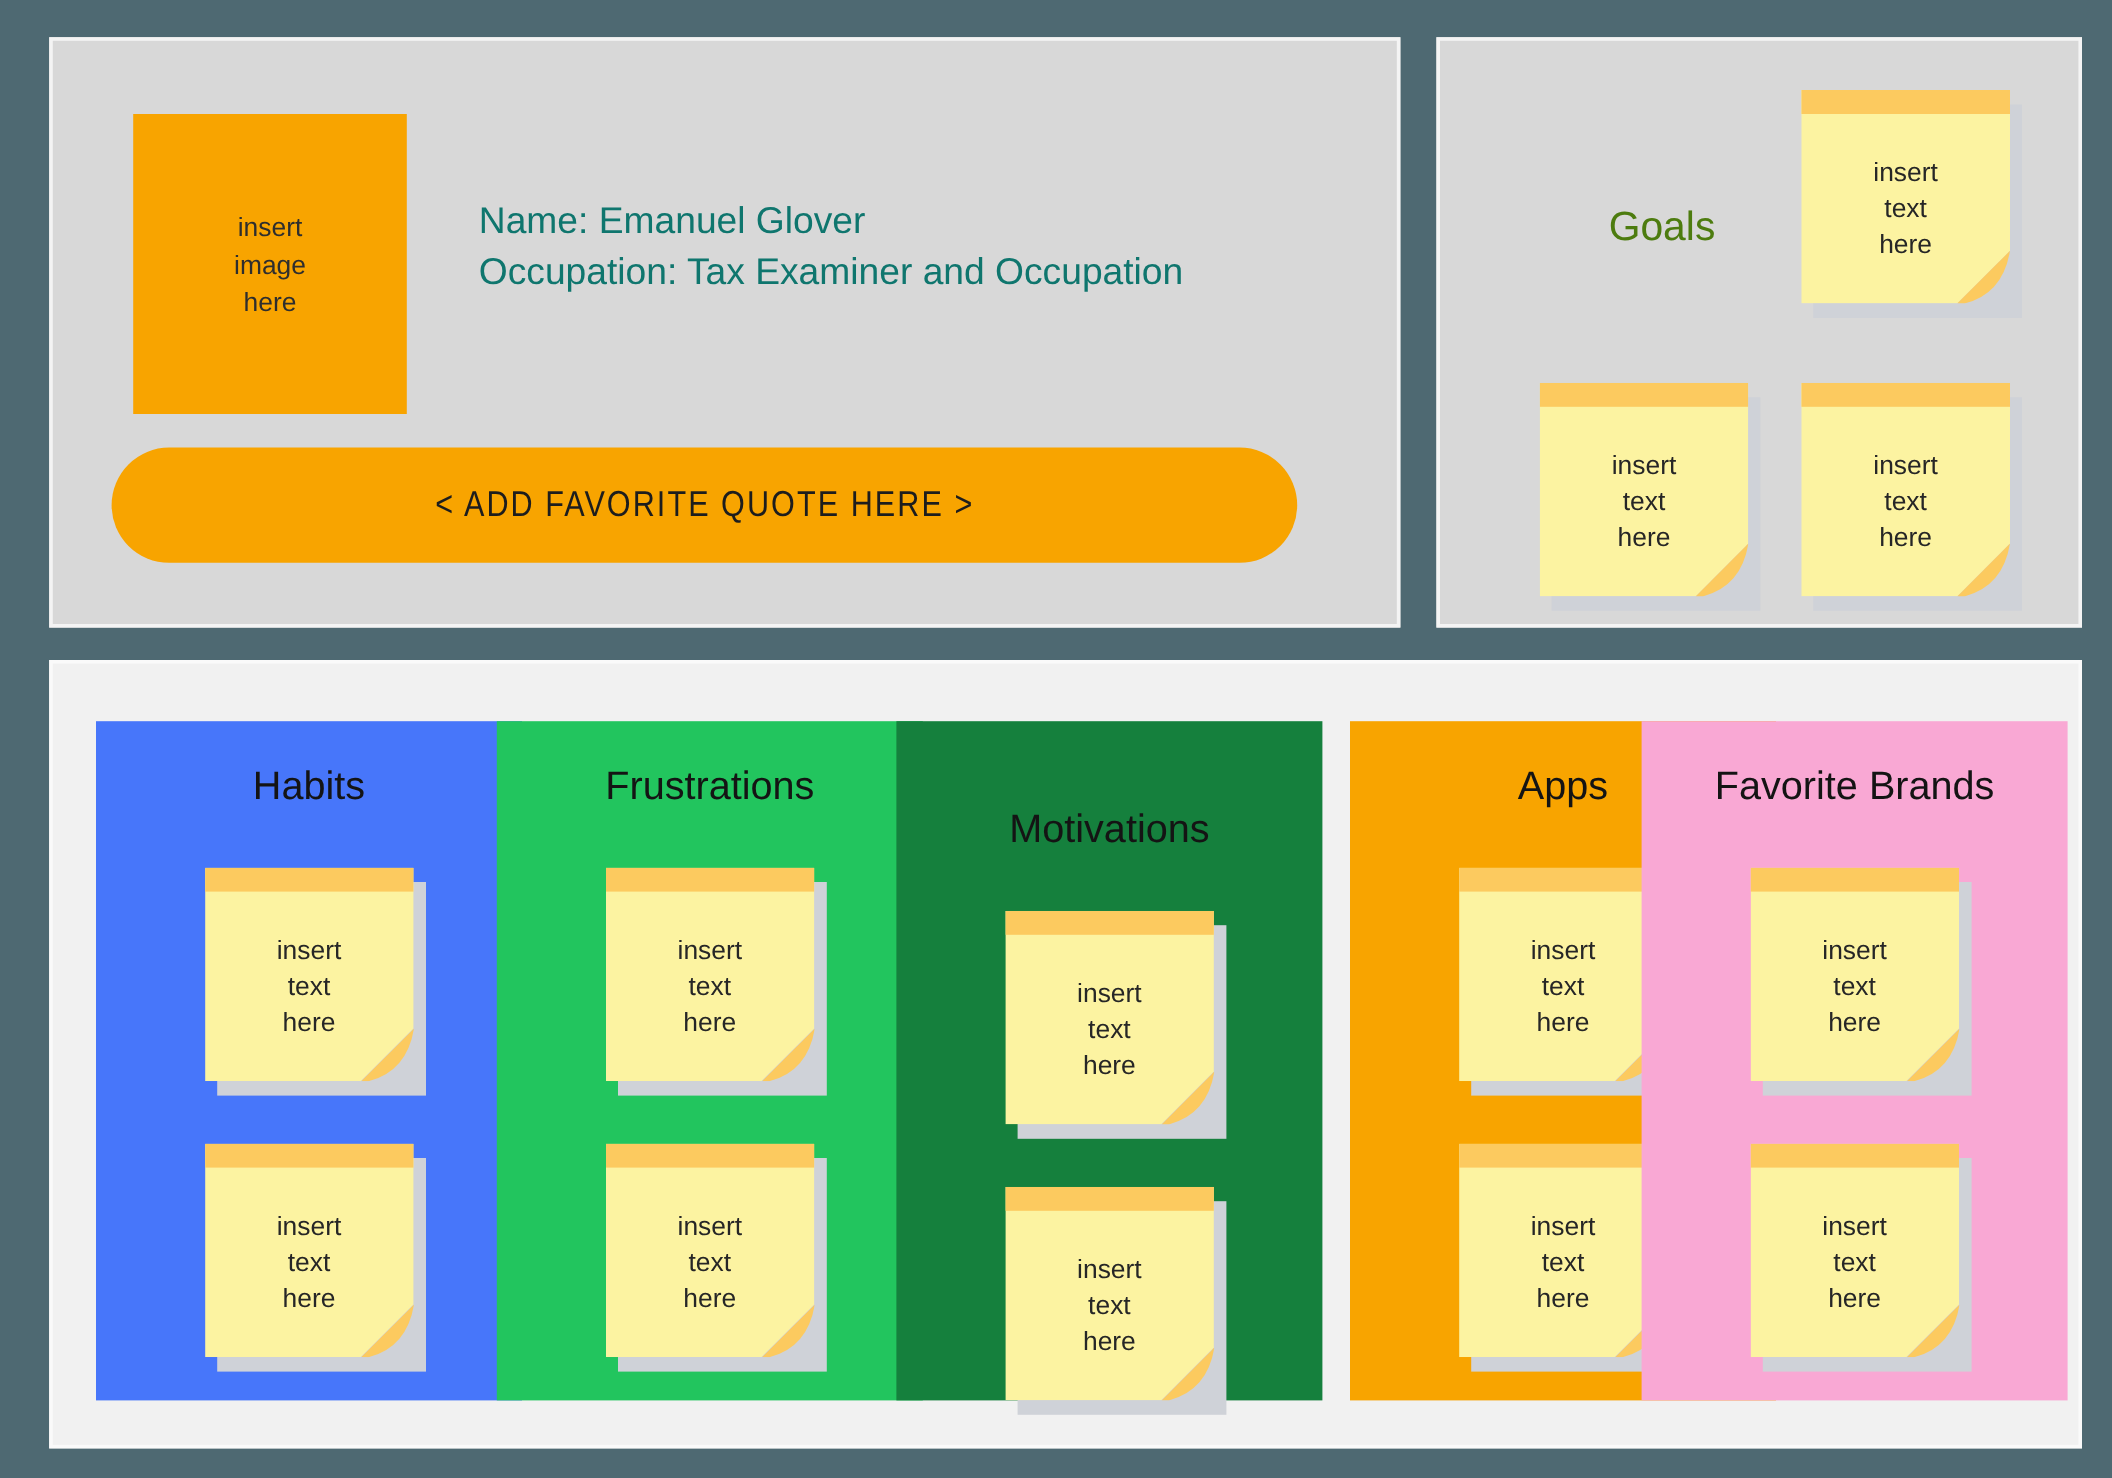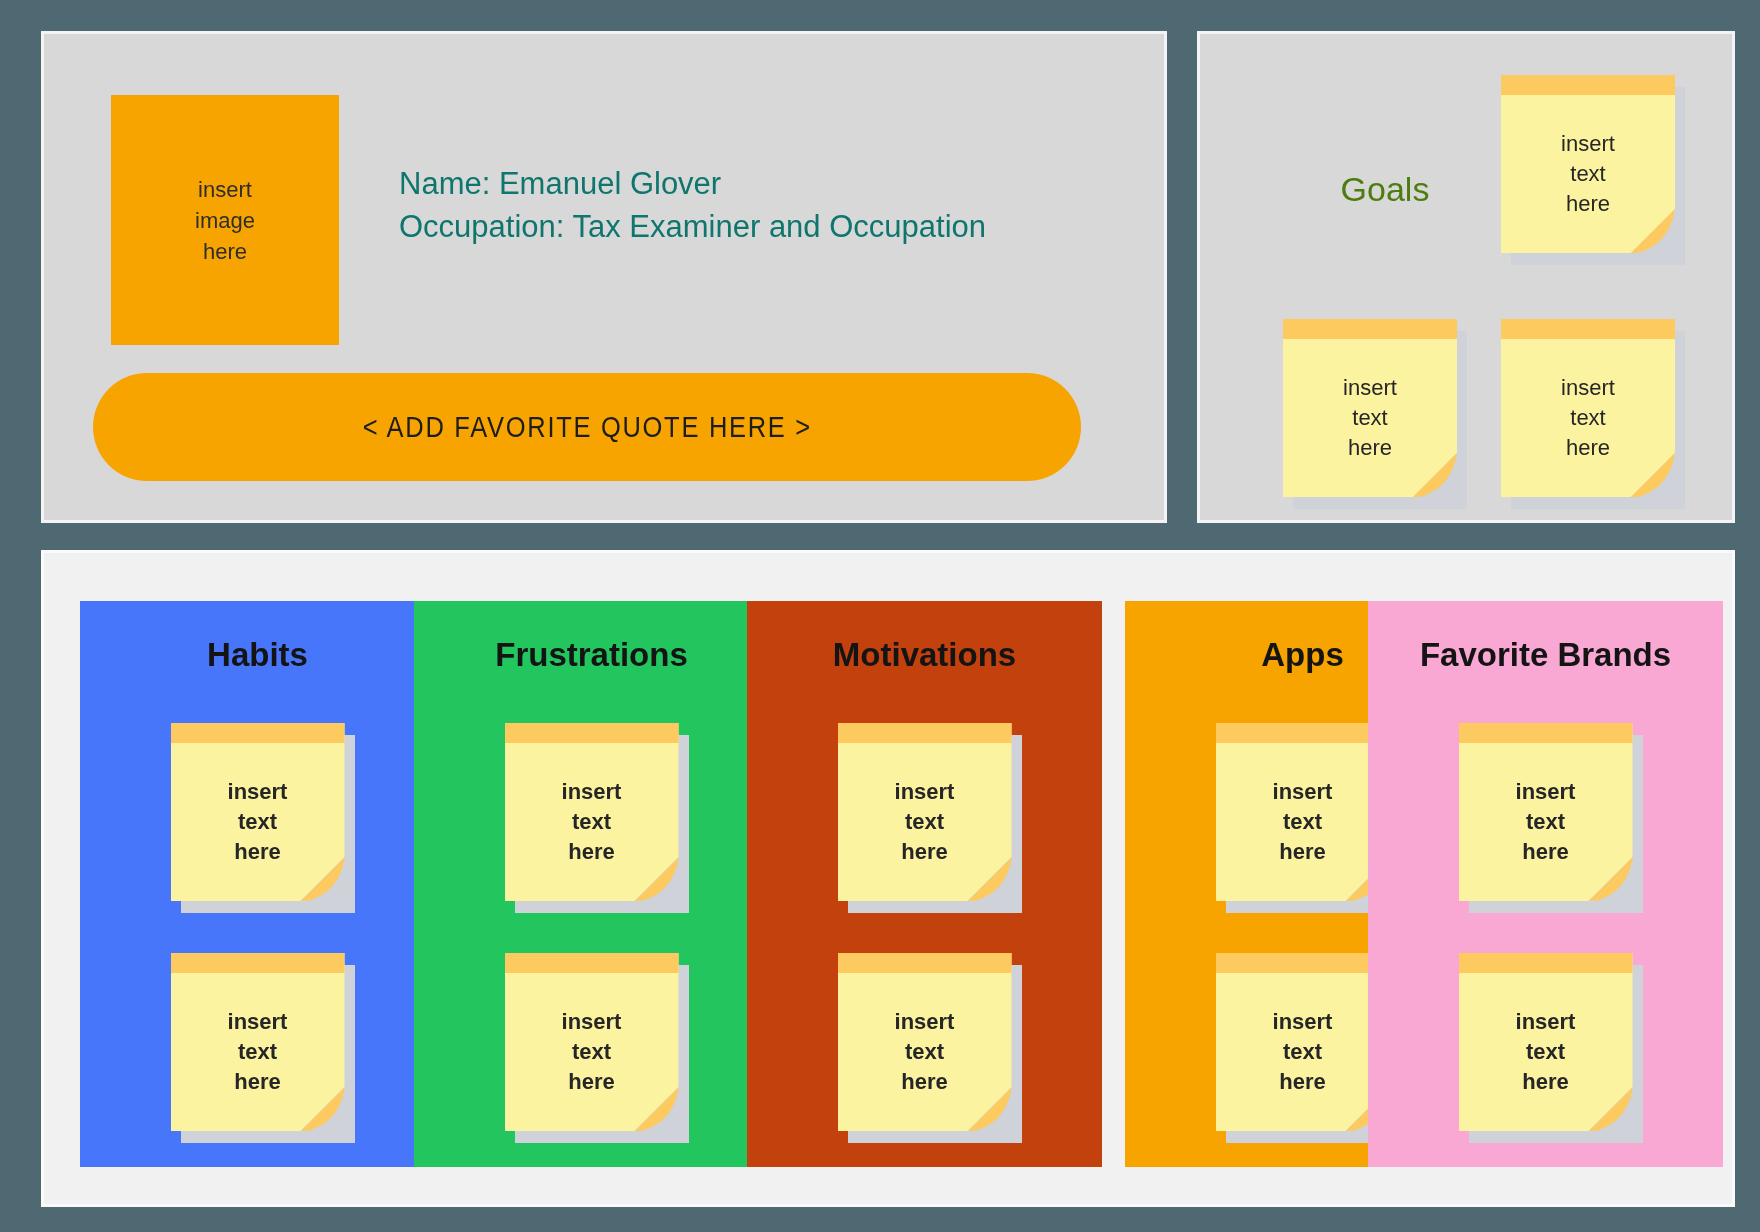--- a/index.html
+++ b/index.html
@@ -20,21 +20,21 @@
 
   
   .img-box{
     position:absolute;left:67px;top:61px;width:228px;height:250px;
     background:var(--c-orange,#F8A400);
     display:flex;flex-direction:column;align-items:center;justify-content:center;
     font-size:22px;line-height:31px;color:#2E2E2E;text-align:center;cursor:pointer;
   }
   .persona{position:absolute;left:355px;top:128px;font-size:31px;line-height:43px;color:#0f766e;}
   .quote-pill{
-    position:absolute;left:49px;top:339px;width:988px;height:108px;border-radius:54px;
+    position:absolute;left:49px;top:339px;width:988px;height:96px;border-radius:54px;
     background:var(--c-orange,#F8A400);
     display:flex;align-items:center;justify-content:center;cursor:pointer;
   }
   .quote-text{font-size:30px;letter-spacing:2px;color:#1D1D1D;transform:scaleX(.85);white-space:nowrap;}
 
   
   .goals-title{position:absolute;left:90px;top:136px;width:190px;text-align:center;font-size:34px;color:#4d7c0f;}
 
   
   .note{position:relative;width:174px;height:178px;cursor:pointer;}
@@ -49,21 +49,21 @@
     position:absolute;left:0;right:0;top:20px;bottom:0;
     display:flex;flex-direction:column;align-items:center;justify-content:center;
     font-size:22px;line-height:30px;color:#262626;text-align:center;
   }
   .note-curl{position:absolute;right:0;bottom:0;width:44px;height:44px;display:block;}
   .note-curl path{fill:var(--c-note-strip,#FCCA5F);}
 
   
   .column{
     position:absolute;top:48px;width:355px;height:566px;
-    display:flex;flex-direction:column;align-items:center;font-weight:bold;
+    display:flex;flex-direction:column;align-items:center;
   }
   .col-title{margin-top:34px;font-size:33px;line-height:40px;color:#141414;white-space:nowrap;}
   .column .note.n1{margin-top:48px;}
   .column .note.n2{margin-top:52px;}
 </style>
 </head>
 <body>
 
 <div class="canvas">
 
@@ -187,21 +187,21 @@
       <div>text</div>
       <div>here</div>
     </div>
   </div>
   <svg class="note-curl" viewBox="0 0 44 44" aria-hidden="true">
     <path d="M0 44 L44 0 Q38 36 6 44 Z"></path>
   </svg>
 </div>
     </div>
 
-    <div class="column" style="left: 703px; background: #c2410c;">
+    <div class="column" style="left: 703px; background: #15803d; justify-content: flex-end;">
       <div class="col-title">Motivations</div>
       <div class="note n1">
   <div class="note-shadow"></div>
   <div class="note-paper">
     <div class="note-strip"></div>
     <div class="note-text">
       <div>insert</div>
       <div>text</div>
       <div>here</div>
     </div>

